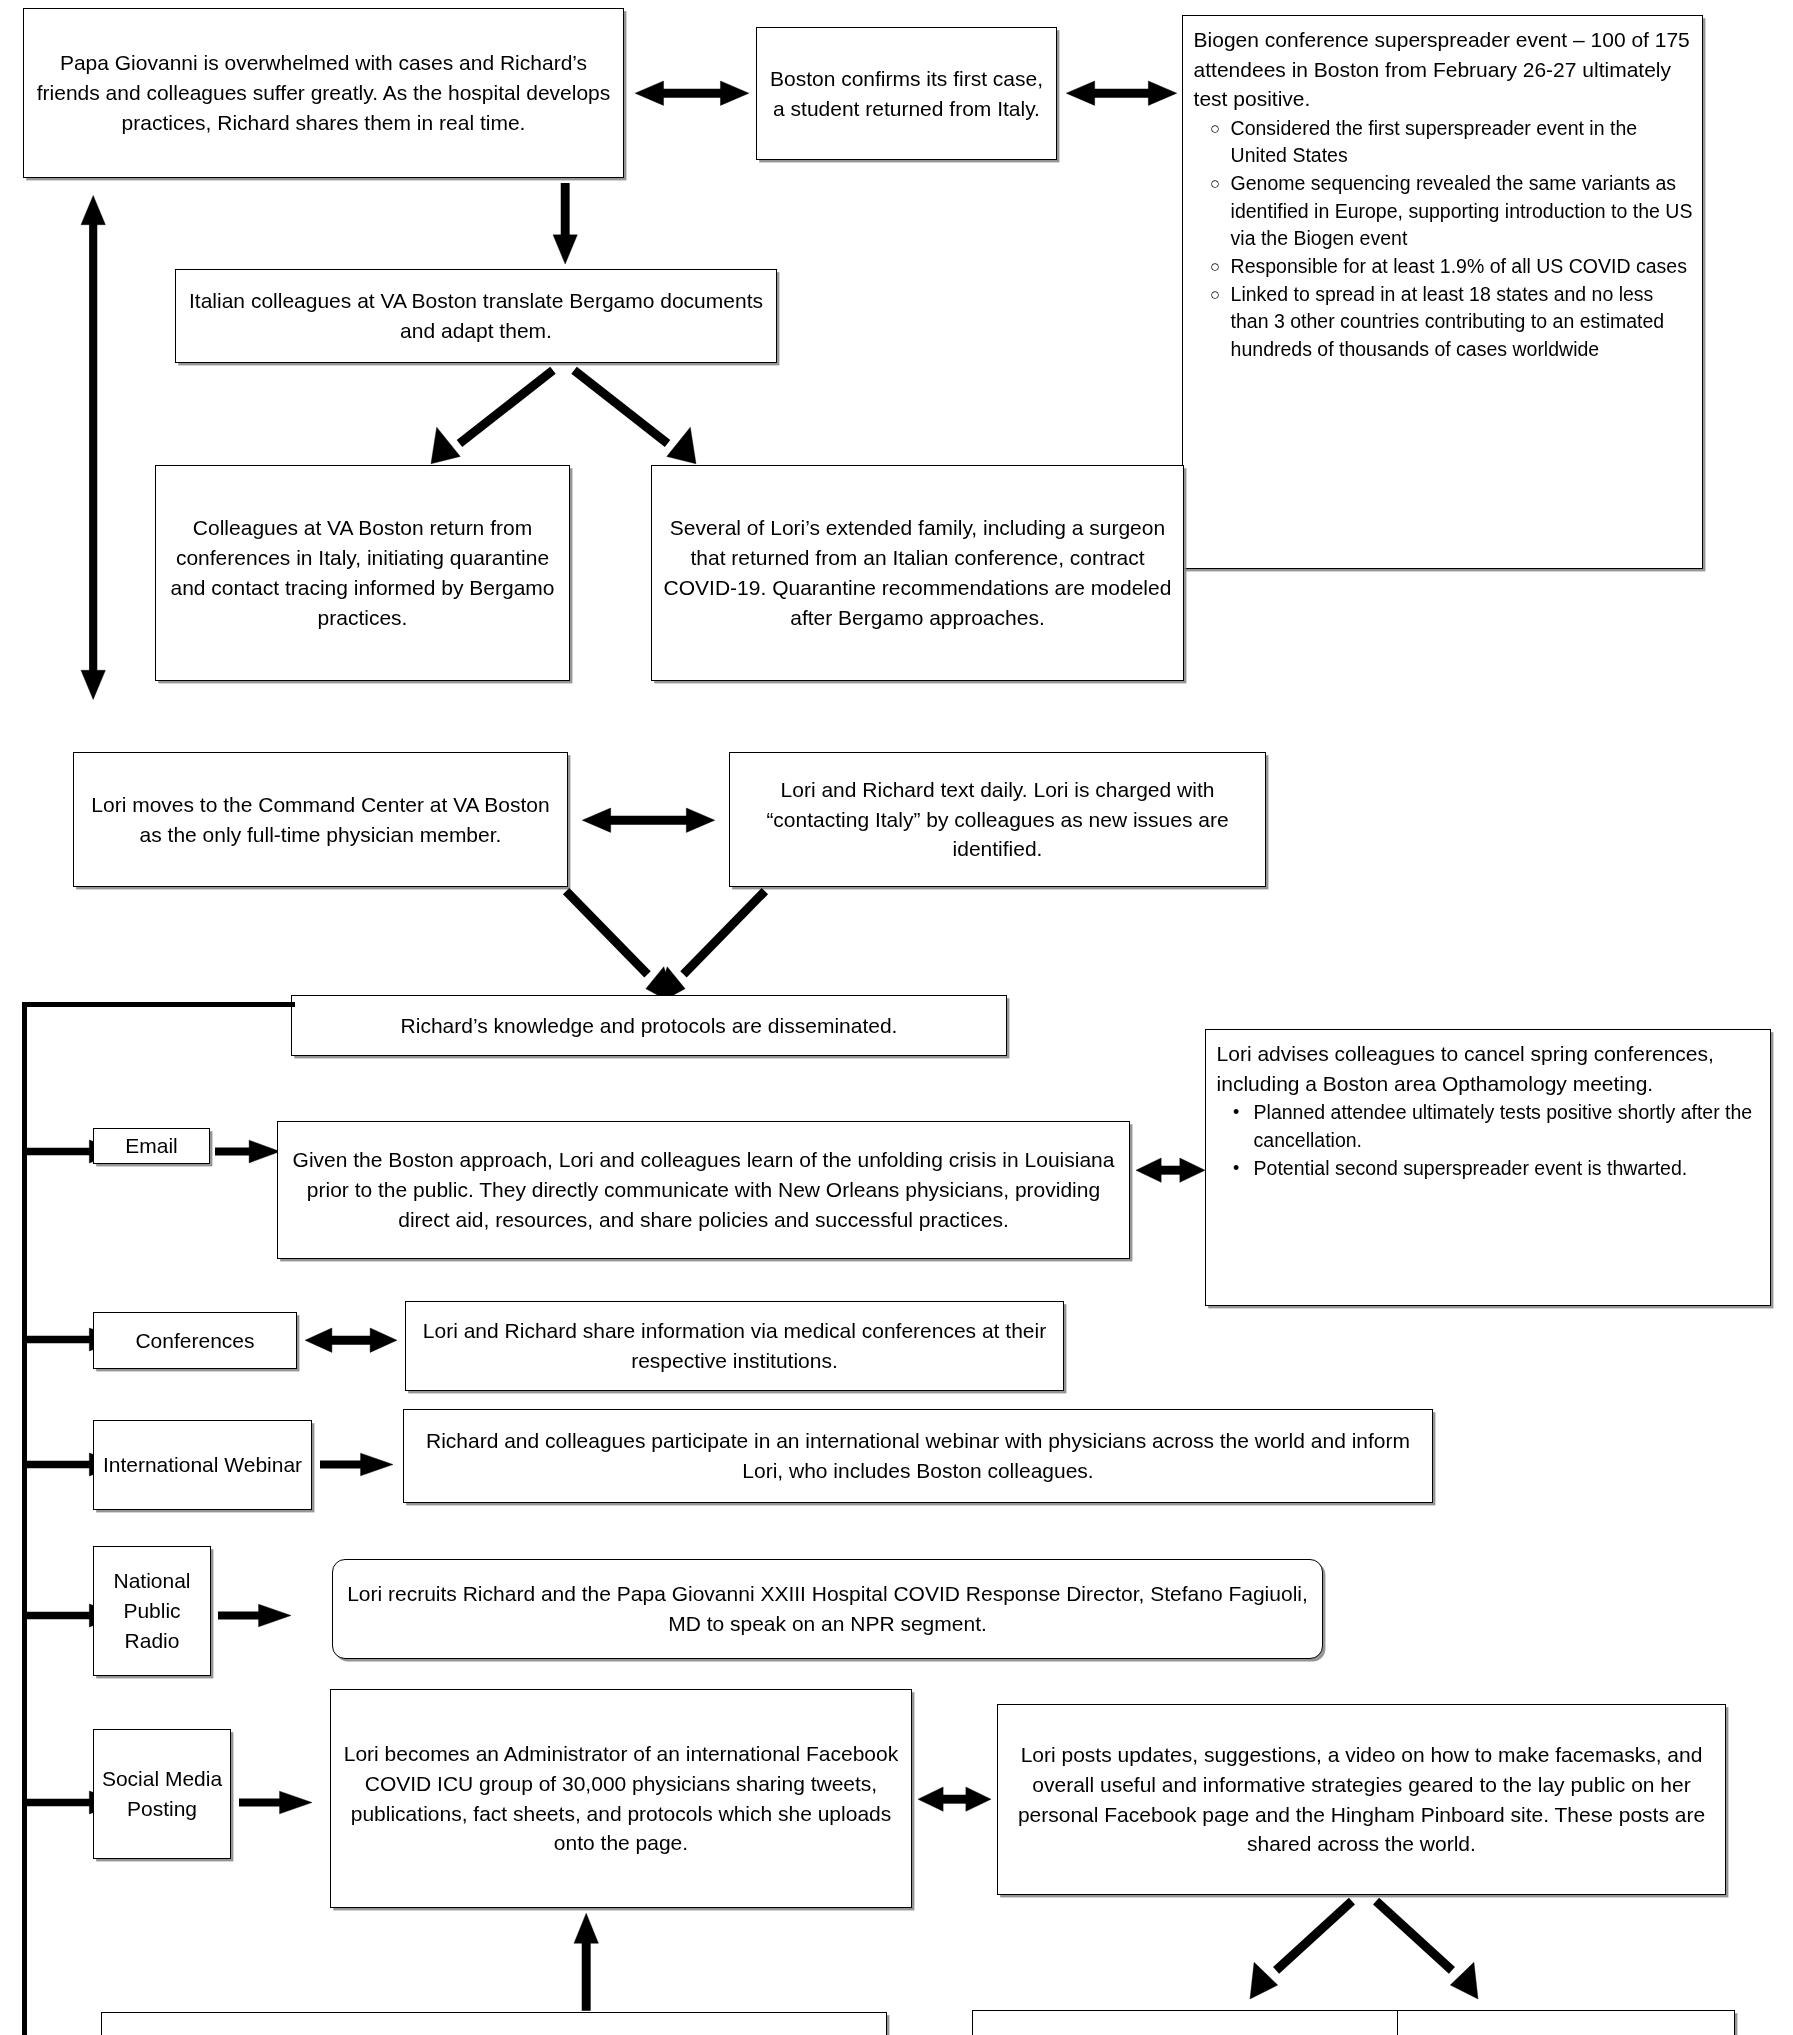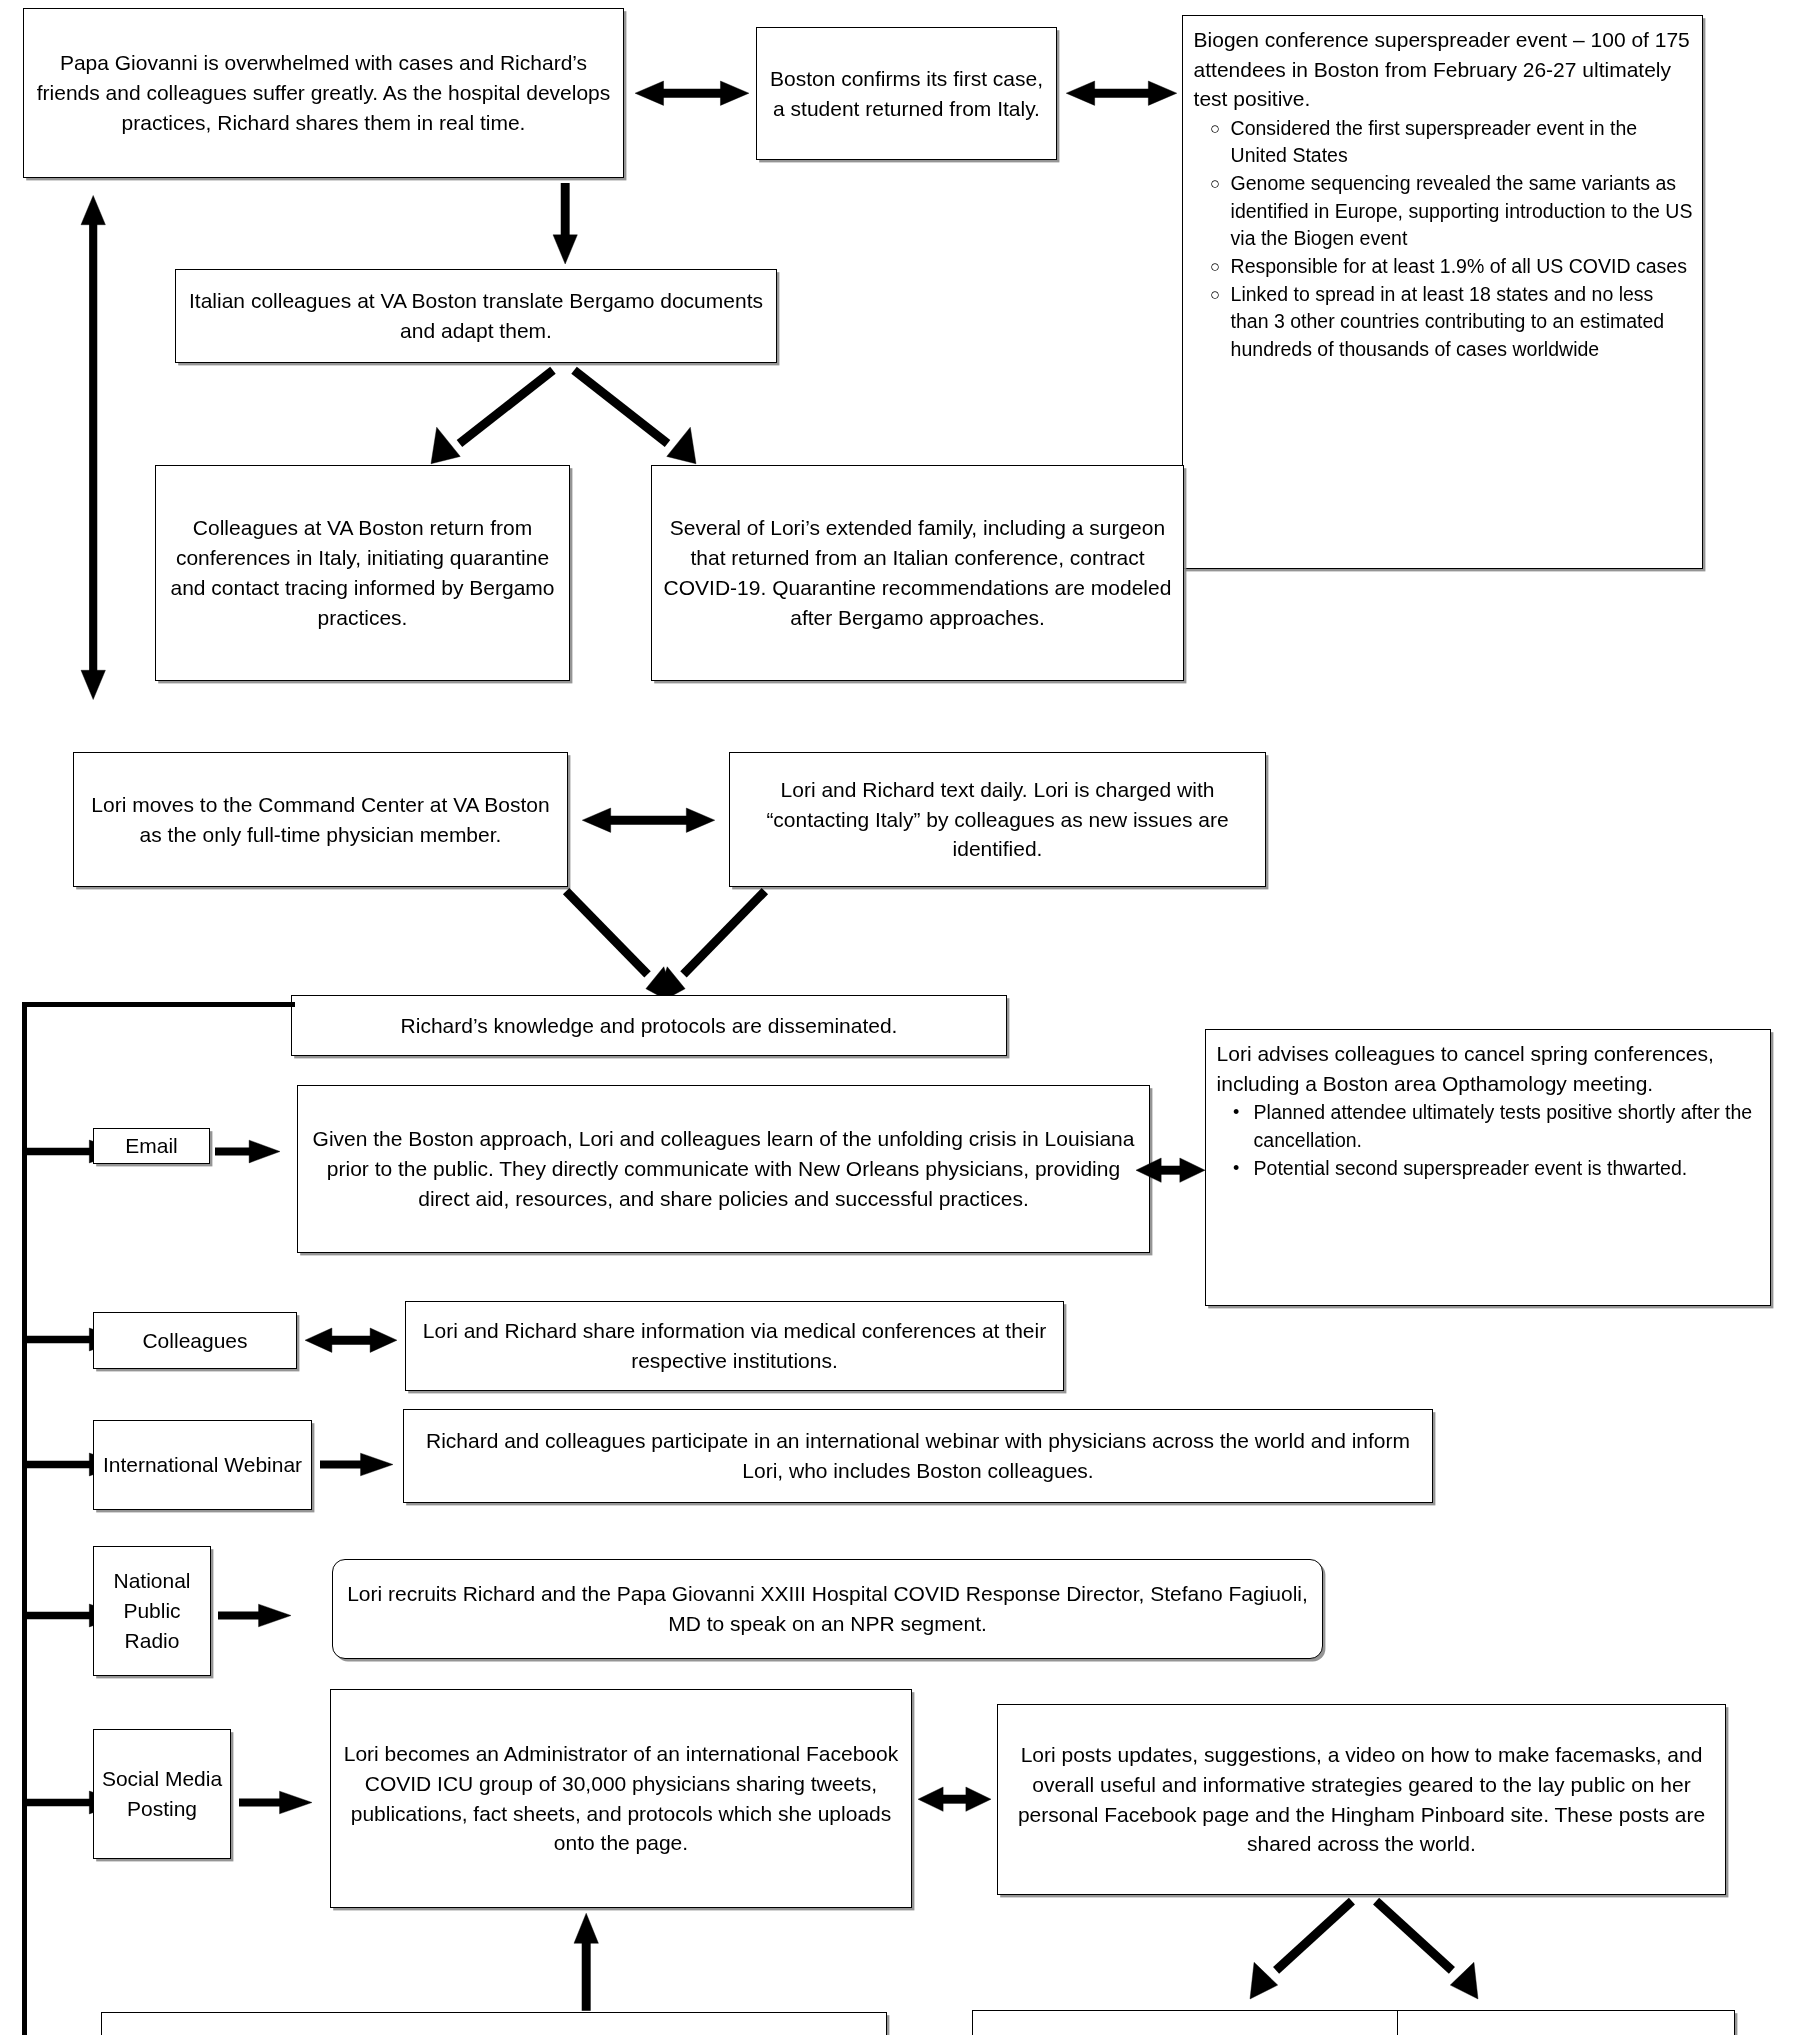--- a/index.html
+++ b/index.html
@@ -146,40 +146,40 @@
     <path d="M240 28 L160 0 L160 56 Z"></path>
   </svg>
 
   <div class="box" style="left:93px;top:1128px;width:117px;height:36px;">
     <div class="txt small">Email</div>
   </div>
   <svg class="arr" style="left:215px;top:1140px;width:65px;height:23px;" viewBox="0 0 160 56">
     <line x1="0" y1="28" x2="96" y2="28" stroke-width="20"></line>
     <path d="M160 28 L84 0 L84 56 Z"></path>
   </svg>
-  <div class="box" style="left:277px;top:1085px;width:853px;height:168px;margin-left:20px;">
+  <div class="box" style="left:277px;top:1121px;width:853px;height:138px;">
     <div class="txt">Given the Boston approach, Lori and colleagues learn of the unfolding crisis in Louisiana prior to the public. They directly communicate with New Orleans physicians, providing direct aid, resources, and share policies and successful practices.</div>
   </div>
 
   <svg class="arr" style="left:1136px;top:1158px;width:69px;height:24.4px;" viewBox="0 0 170 60">
     <line x1="50" y1="30" x2="120" y2="30" stroke-width="22"></line>
     <path d="M0 30 L62 0 L62 60 Z"></path>
       <path d="M170 30 L108 0 L108 60 Z"></path>
   </svg>
 
   <div class="blk" style="left:1205px;top:1029px;width:566px;height:277px;">
     <div class="lead">Lori advises colleagues to cancel spring conferences, including a Boston area Opthamology meeting.</div>
     <ul>
       <li class="dot"><span class="bul">•</span><span>Planned attendee ultimately tests positive shortly after the cancellation.</span></li>
       <li class="dot"><span class="bul">•</span><span>Potential second superspreader event is thwarted.</span></li>
     </ul>
   </div>
 
   <div class="box" style="left:93px;top:1312px;width:204px;height:57px;">
-    <div class="txt small">Colleagues</div>
+    <div class="txt small">Conferences</div>
   </div>
   <svg class="arr" style="left:305px;top:1328px;width:92px;height:24.4px;" viewBox="0 0 226 60">
     <line x1="56" y1="30" x2="172" y2="30" stroke-width="22"></line>
     <path d="M0 30 L66 0 L66 60 Z"></path>
       <path d="M226 30 L160 0 L160 60 Z"></path>
   </svg>
   <div class="box" style="left:405px;top:1301px;width:659px;height:90px;">
     <div class="txt">Lori and Richard share information via medical conferences at their respective institutions.</div>
   </div>
 

